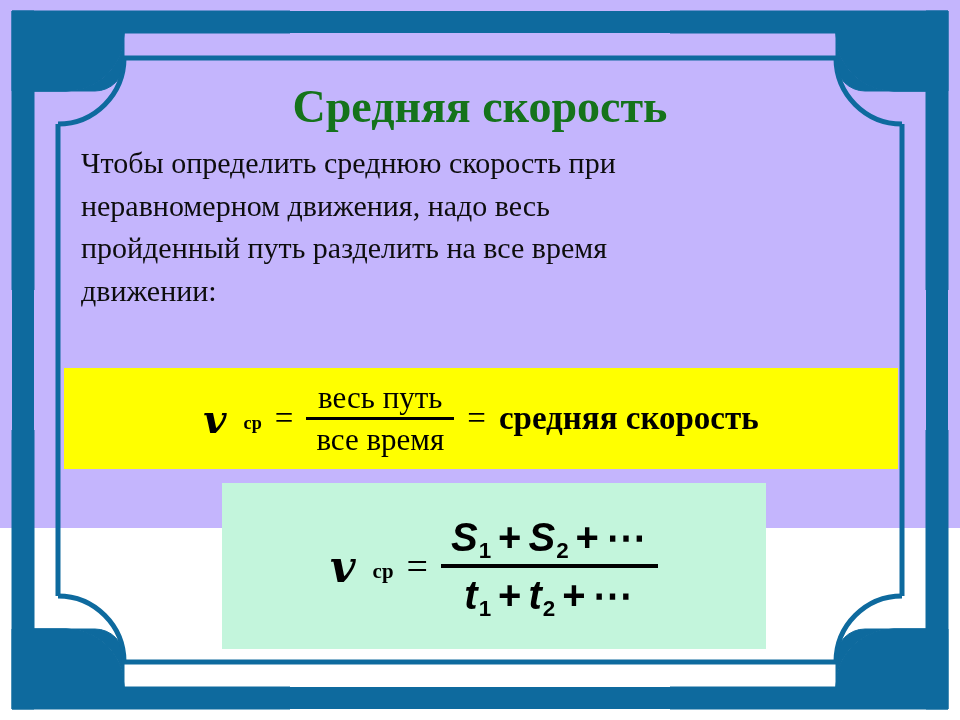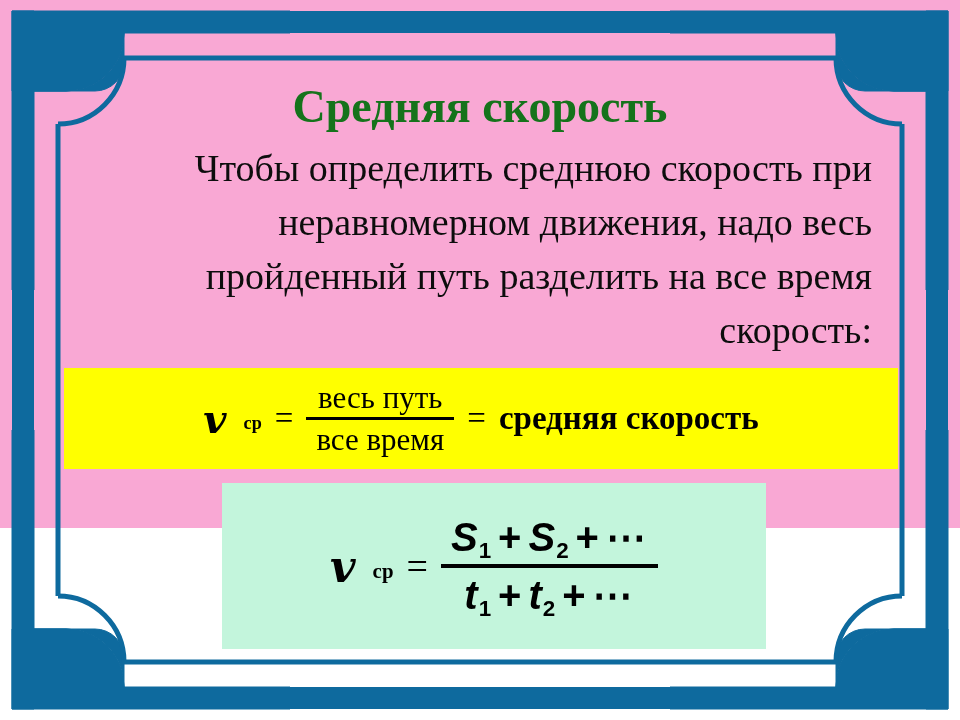--- a/index.html
+++ b/index.html
@@ -12,21 +12,21 @@
     height: 720px;
     font-family: "Liberation Serif", "DejaVu Serif", serif;
     overflow: hidden;
   }
 
   
   #slide {
     position: relative;
     width: 960px;
     height: 528px;
-    background: #f9a8d4;
+    background: #c4b5fd;
     box-sizing: border-box;
   }
 
   
   #frame-svg {
     position: absolute;
     left: 0; top: 0;
     width: 960px;
     height: 720px;
     pointer-events: none;
@@ -48,26 +48,26 @@
     font-weight: bold;
     font-size: 46px;
     line-height: 1.0;
     letter-spacing: 0px;
     margin: 18px 0 0 0;
     white-space: nowrap;
   }
 
   
   #body-text {
-    font-size: 38px;
+    font-size: 30px;
     line-height: 1.42;
     color: #0d0d0d;
     margin: 12px 0 0 11px;
     padding: 0 26px 0 8px;
-    text-align: right;
+    text-align: left;
   }
   #body-text .ln { display: block; white-space: nowrap; }
 
   
   .formula-box {
     position: absolute;
     display: flex;
     align-items: center;
     justify-content: center;
     box-sizing: border-box;
@@ -230,21 +230,21 @@
   </svg>
 
   <div id="content">
 
     <h1 id="title" style="color:#15731b;">Средняя скорость</h1>
 
     <div id="body-text">
       <span class="ln">Чтобы определить среднюю скорость при</span>
       <span class="ln">неравномерном движения, надо весь</span>
       <span class="ln">пройденный путь разделить на все время</span>
-      <span class="ln">скорость:</span>
+      <span class="ln">движении:</span>
     </div>
 
     <div id="formula-box-1" class="formula-box">
       <div class="eq">
         <span class="eq-var">v</span>
           <span class="sub">ср</span>
         <span class="eqsign">=</span>
         <span class="frac">
           <span class="num">весь путь</span>
           <span class="bar"></span>

